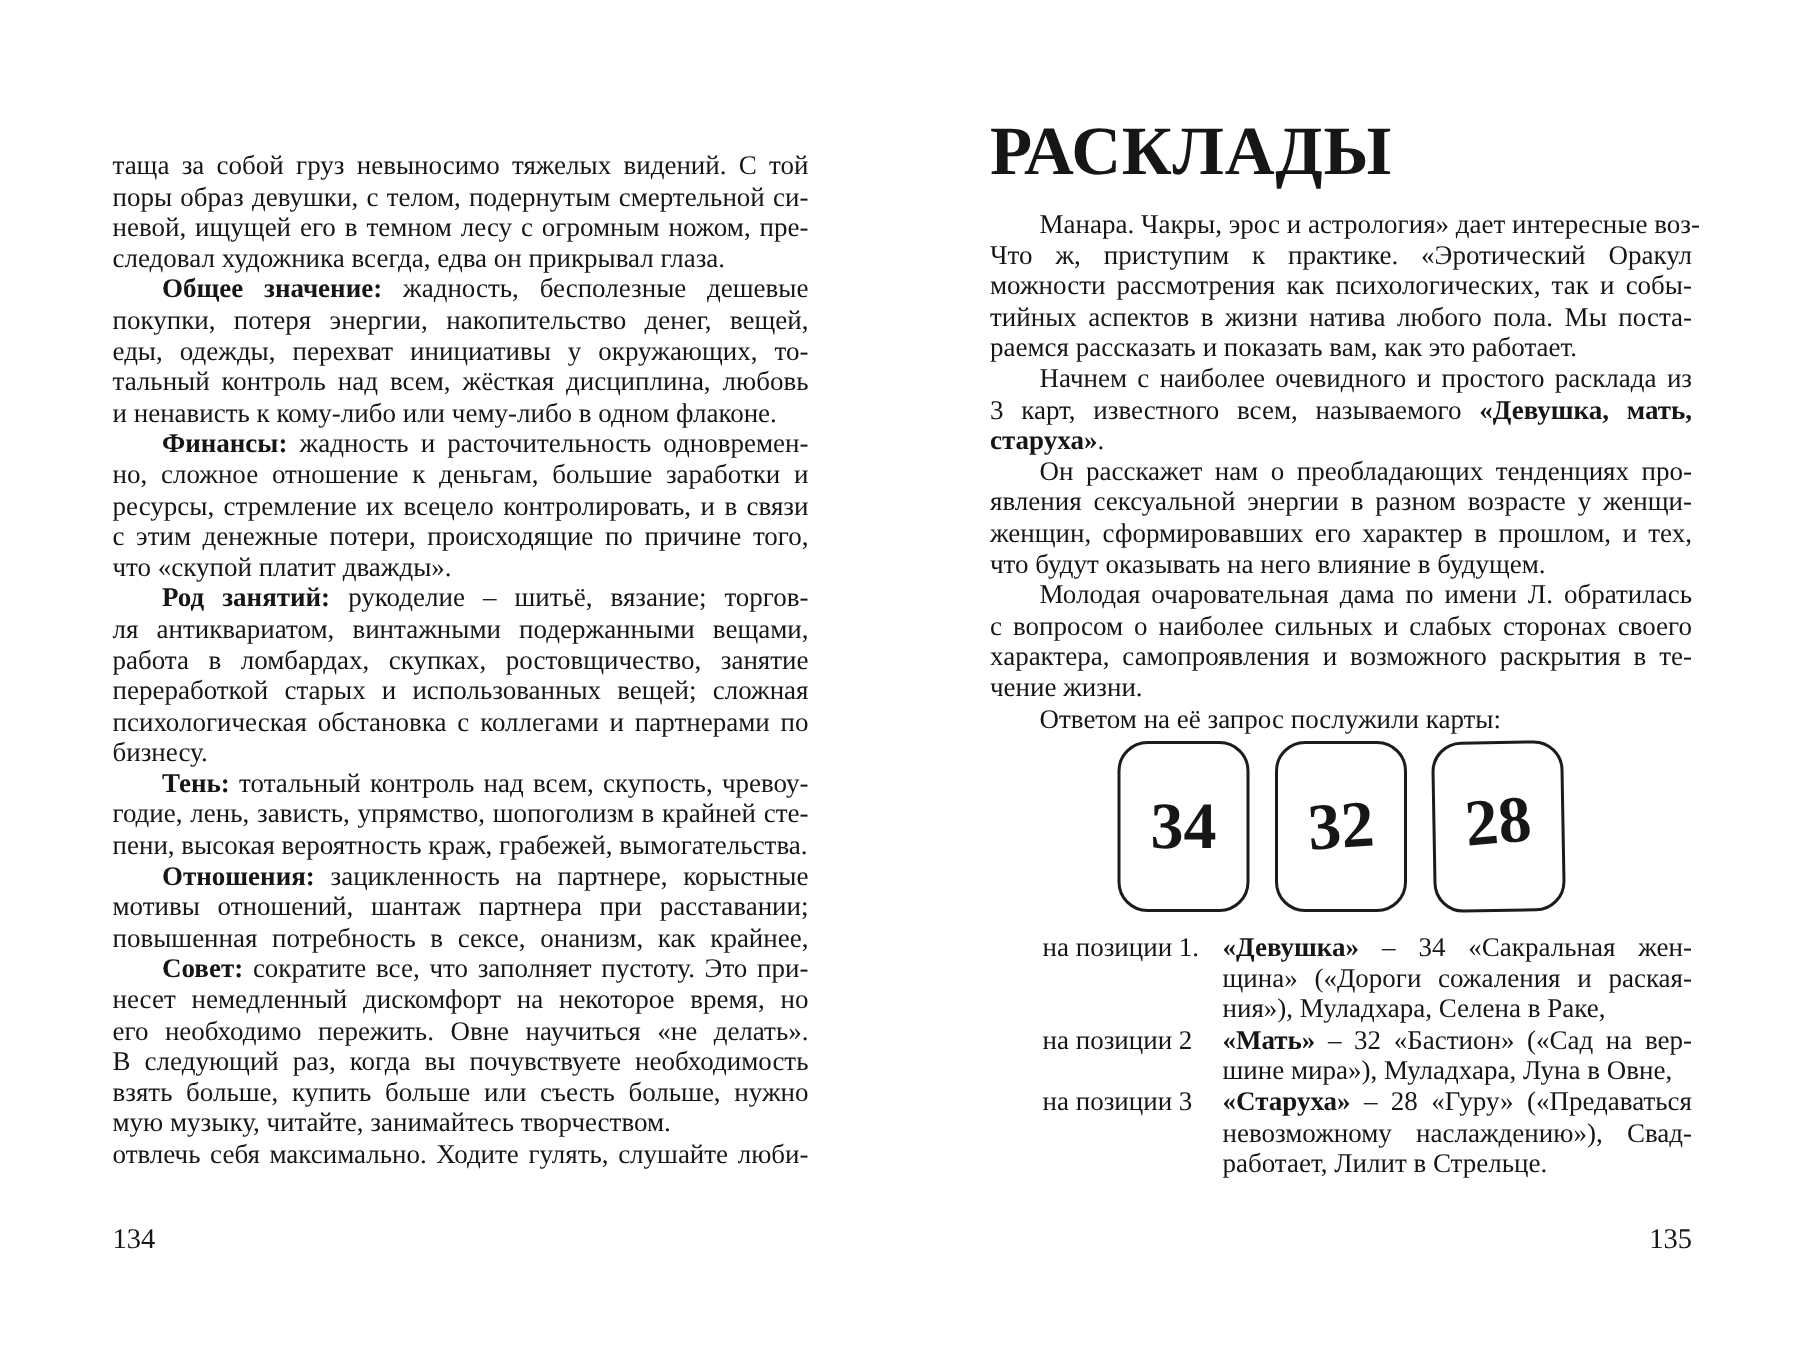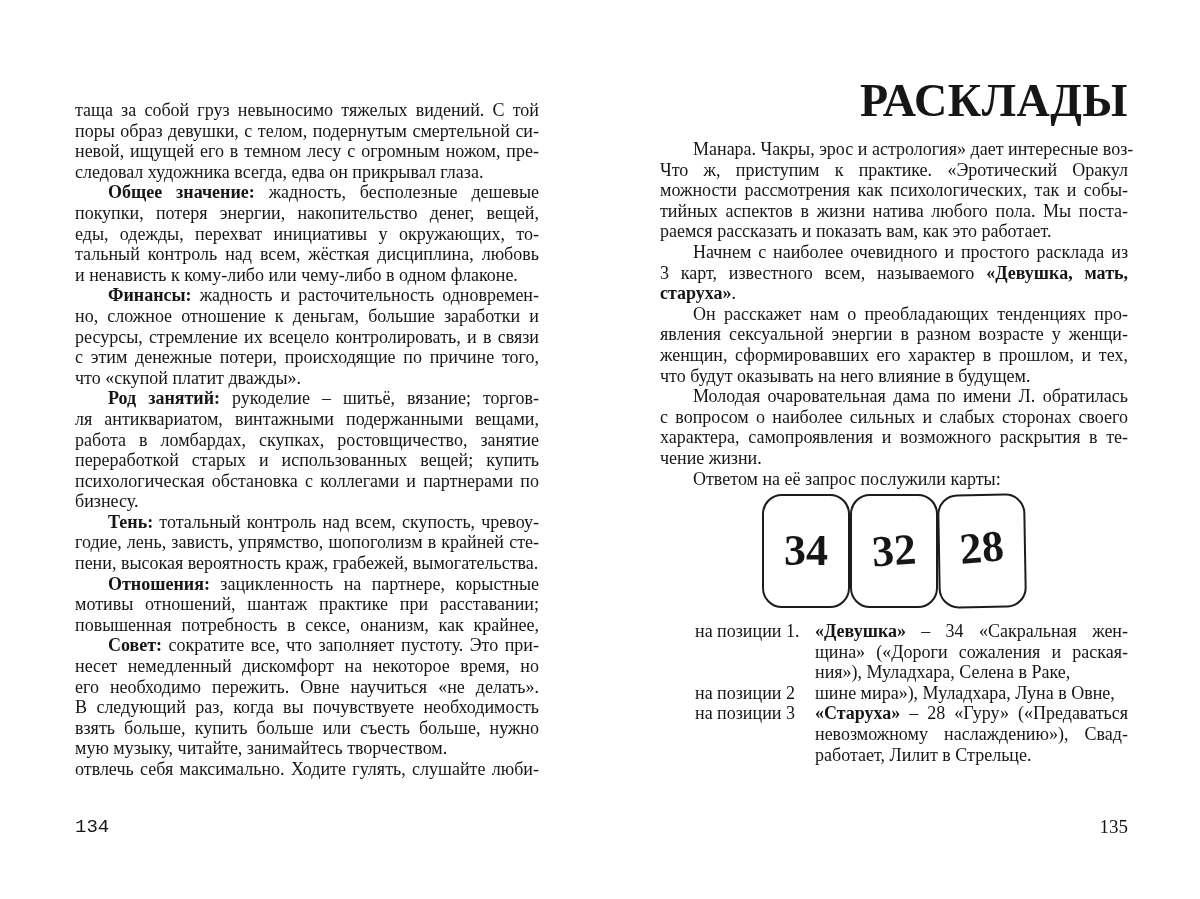--- a/index.html
+++ b/index.html
@@ -26,28 +26,28 @@
   }
   .line.end { text-align-last: left; }
   .para.indent .line:first-child { text-indent: 33px; }
   strong { font-weight: bold; }
 
   .chapter-title {
     margin: 0 0 13px 0;
     font-size: 46px;
     line-height: 50px;
     font-weight: bold;
-    text-align: right;
+    text-align: left;
     letter-spacing: 0.5px;
   }
 
   .cards-row {
     display: flex;
     justify-content: center;
-    gap: 0;
+    gap: 17px;
     margin: 5px 0 13px 0;
   }
   .card {
     width: 84px;
     height: 110px;
     border: 2.5px solid #1c1c1c;
     border-radius: 20px;
     display: flex;
     align-items: center;
     justify-content: center;
@@ -65,21 +65,21 @@
     padding-left: 35px;
   }
   .pos-label { font-size: 18px; line-height: 20.6px; }
 
   .page-num {
     position: absolute;
     top: 816px;
     font-size: 19px;
     line-height: 22px;
   }
-  .page-num-left  { left: 75px; font-family: Liberation Mono, monospace; }
+  .page-num-left  { left: 75px; }
   .page-num-right { right: 72px; }
 </style>
 </head>
 <body>
 
 <div class="spread">
 
   <section class="page page-left">
     <div class="text-block">
         <div class="para">
@@ -99,32 +99,32 @@
           <div class="line"><strong>Финансы:</strong> жадность и расточительность одновремен-</div>
           <div class="line">но, сложное отношение к деньгам, большие заработки и</div>
           <div class="line">ресурсы, стремление их всецело контролировать, и в связи</div>
           <div class="line">с этим денежные потери, происходящие по причине того,</div>
           <div class="line end">что «скупой платит дважды».</div>
         </div>
         <div class="para indent">
           <div class="line"><strong>Род занятий:</strong> рукоделие – шитьё, вязание; торгов-</div>
           <div class="line">ля антиквариатом, винтажными подержанными вещами,</div>
           <div class="line">работа в ломбардах, скупках, ростовщичество, занятие</div>
-          <div class="line">переработкой старых и использованных вещей; купить</div>
+          <div class="line">переработкой старых и использованных вещей; сложная</div>
           <div class="line">психологическая обстановка с коллегами и партнерами по</div>
           <div class="line end">бизнесу.</div>
         </div>
         <div class="para indent">
           <div class="line"><strong>Тень:</strong> тотальный контроль над всем, скупость, чревоу-</div>
           <div class="line">годие, лень, зависть, упрямство, шопоголизм в крайней сте-</div>
           <div class="line end">пени, высокая вероятность краж, грабежей, вымогательства.</div>
         </div>
         <div class="para indent">
           <div class="line"><strong>Отношения:</strong> зацикленность на партнере, корыстные</div>
-          <div class="line">мотивы отношений, шантаж практике при расставании;</div>
+          <div class="line">мотивы отношений, шантаж партнера при расставании;</div>
           <div class="line">повышенная потребность в сексе, онанизм, как крайнее,</div>
         </div>
         <div class="para indent">
           <div class="line"><strong>Совет:</strong> сократите все, что заполняет пустоту. Это при-</div>
           <div class="line">несет немедленный дискомфорт на некоторое время, но</div>
           <div class="line">его необходимо пережить. Овне научиться «не делать».</div>
           <div class="line">В следующий раз, когда вы почувствуете необходимость</div>
           <div class="line">взять больше, купить больше или съесть больше, нужно</div>
           <div class="line end">мую музыку, читайте, занимайтесь творчеством.</div>
           <div class="line">отвлечь себя максимально. Ходите гулять, слушайте люби-</div>
@@ -182,20 +182,21 @@
           <div class="pos-label">на позиции 1.</div>
           <div class="pos-content">
             <div class="line"><strong>«Девушка»</strong> – 34 «Сакральная жен-</div>
             <div class="line">щина» («Дороги сожаления и раская-</div>
             <div class="line end">ния»), Муладхара, Селена в Раке,</div>
           </div>
         </div>
         <div class="pos-row">
           <div class="pos-label">на позиции 2</div>
           <div class="pos-content">
+            <div class="line"><strong>«Мать»</strong> – 32 «Бастион» («Сад на вер-</div>
             <div class="line end">шине мира»), Муладхара, Луна в Овне,</div>
           </div>
         </div>
         <div class="pos-row">
           <div class="pos-label">на позиции 3</div>
           <div class="pos-content">
             <div class="line"><strong>«Старуха»</strong> – 28 «Гуру» («Предаваться</div>
             <div class="line">невозможному наслаждению»), Свад-</div>
             <div class="line end">работает, Лилит в Стрельце.</div>
           </div>

